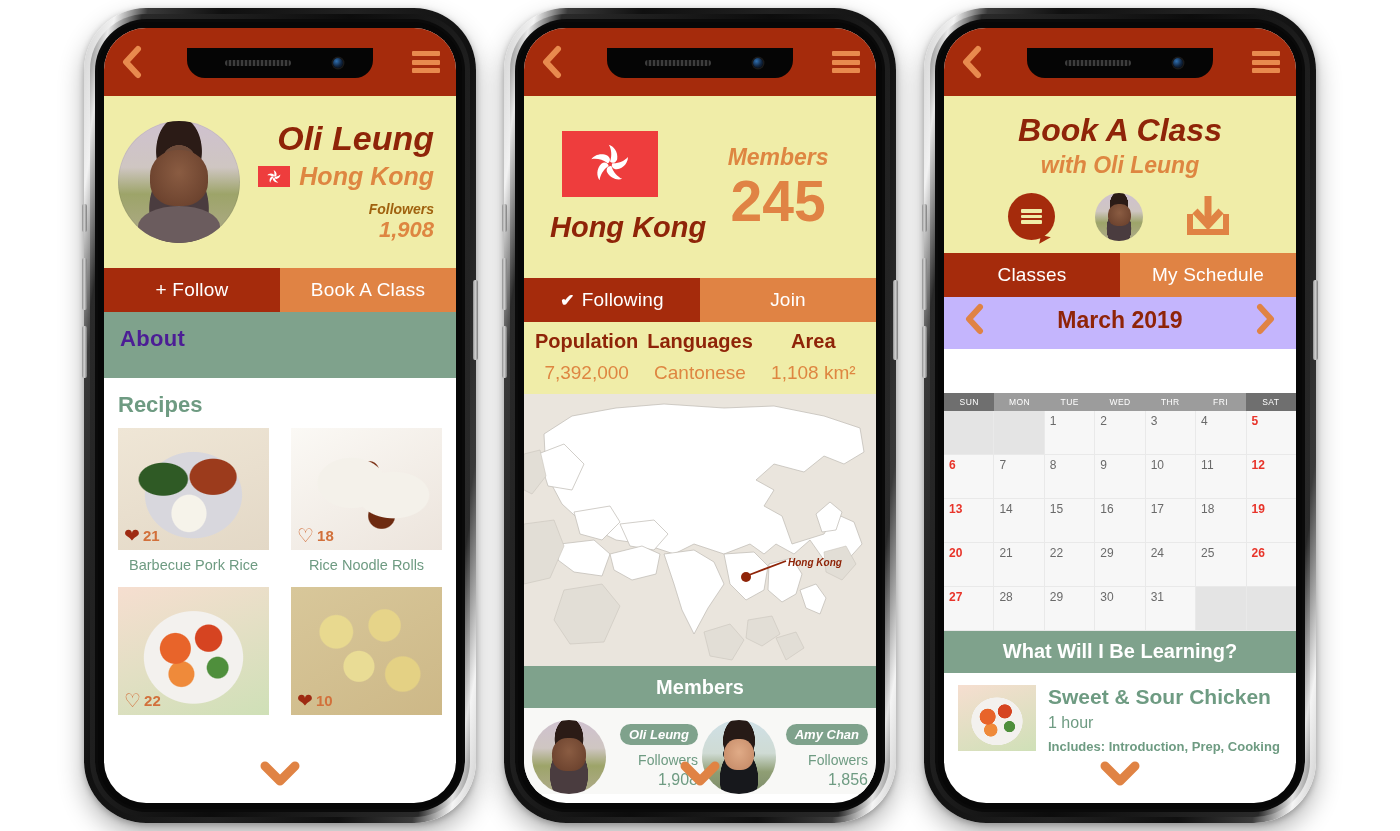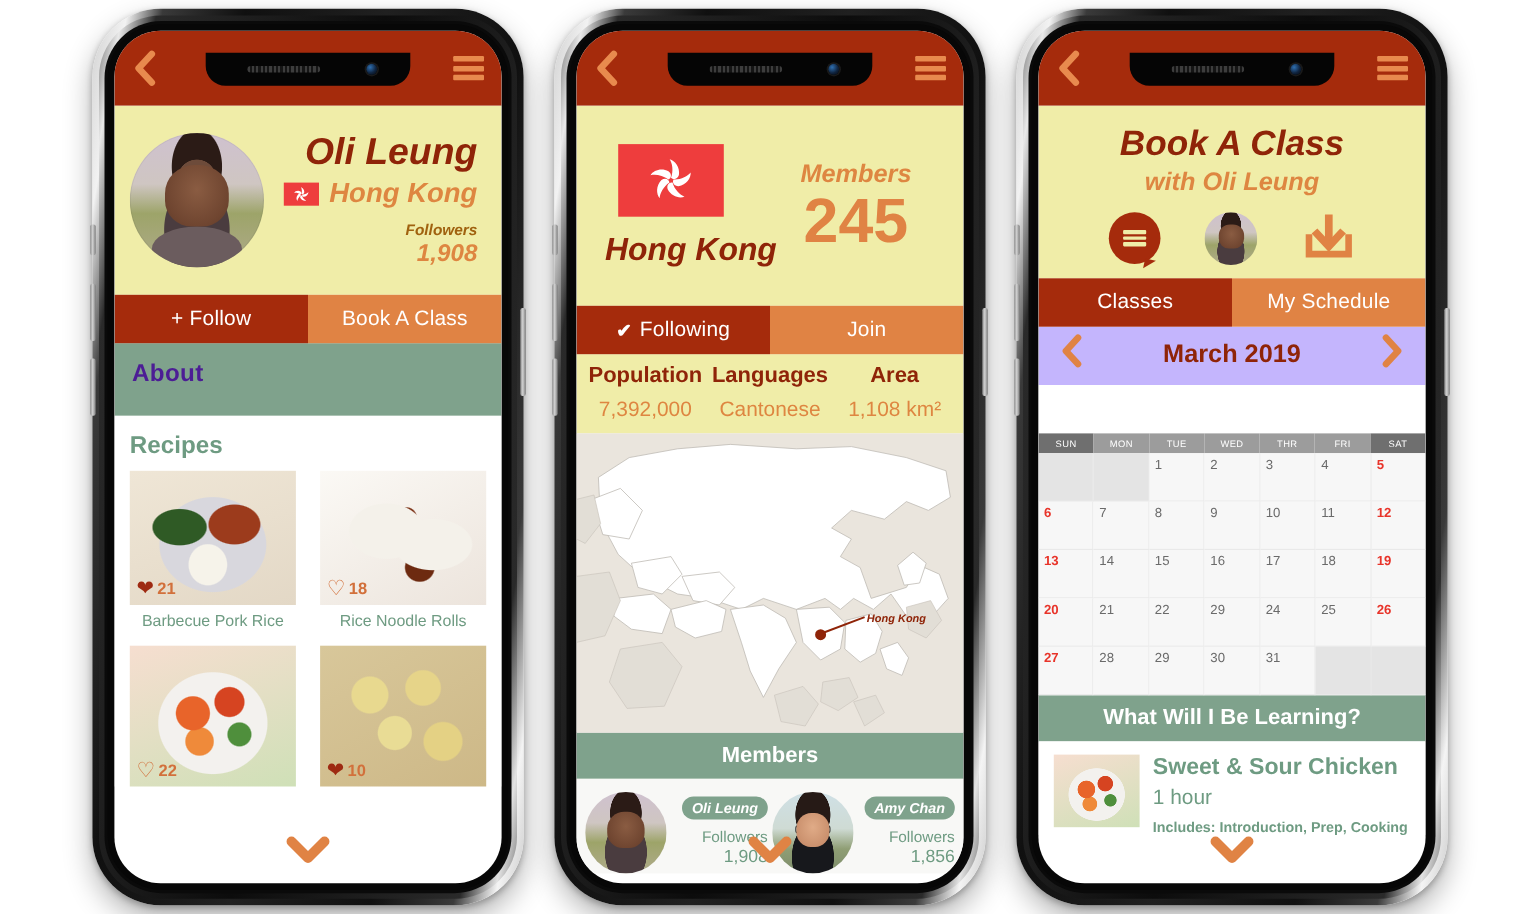--- a/index.html
+++ b/index.html
@@ -247,21 +247,21 @@
   .cal-row { display:flex; }
   .cal-cell { flex:1; height:44px; border-right:1px solid #E9E9E9; border-bottom:1px solid #E9E9E9;
               background:#F7F7F7; padding:3px 0 0 5px; font-size:12px; color:#6A6A6A; }
   .cal-cell.blank { background:#E4E4E4; }
   .cal-cell.red { color:#E8342A; font-weight:bold; }
   .cal-cell:last-child { border-right:none; }
 
   .class-card { background:#fff; display:flex; gap:12px; padding:12px 14px 0; }
   .class-thumb { width:78px; height:66px; flex:0 0 auto; }
   .class-title { color:#6E9B82; font-size:21px; font-weight:600; }
-  .class-dur { color:#6E9B82; font-size:19px; margin-top:5px; }
+  .class-dur { color:#6E9B82; font-size:16px; margin-top:5px; }
   .class-inc { color:#6E9B82; font-size:13px; margin-top:7px; font-weight:600; }
 </style>
 </head>
 <body>
 
 <div class="stage">
 
   <div class="phone p1">
     <div class="frame-outer"></div>
     <div class="frame-mid"></div>

